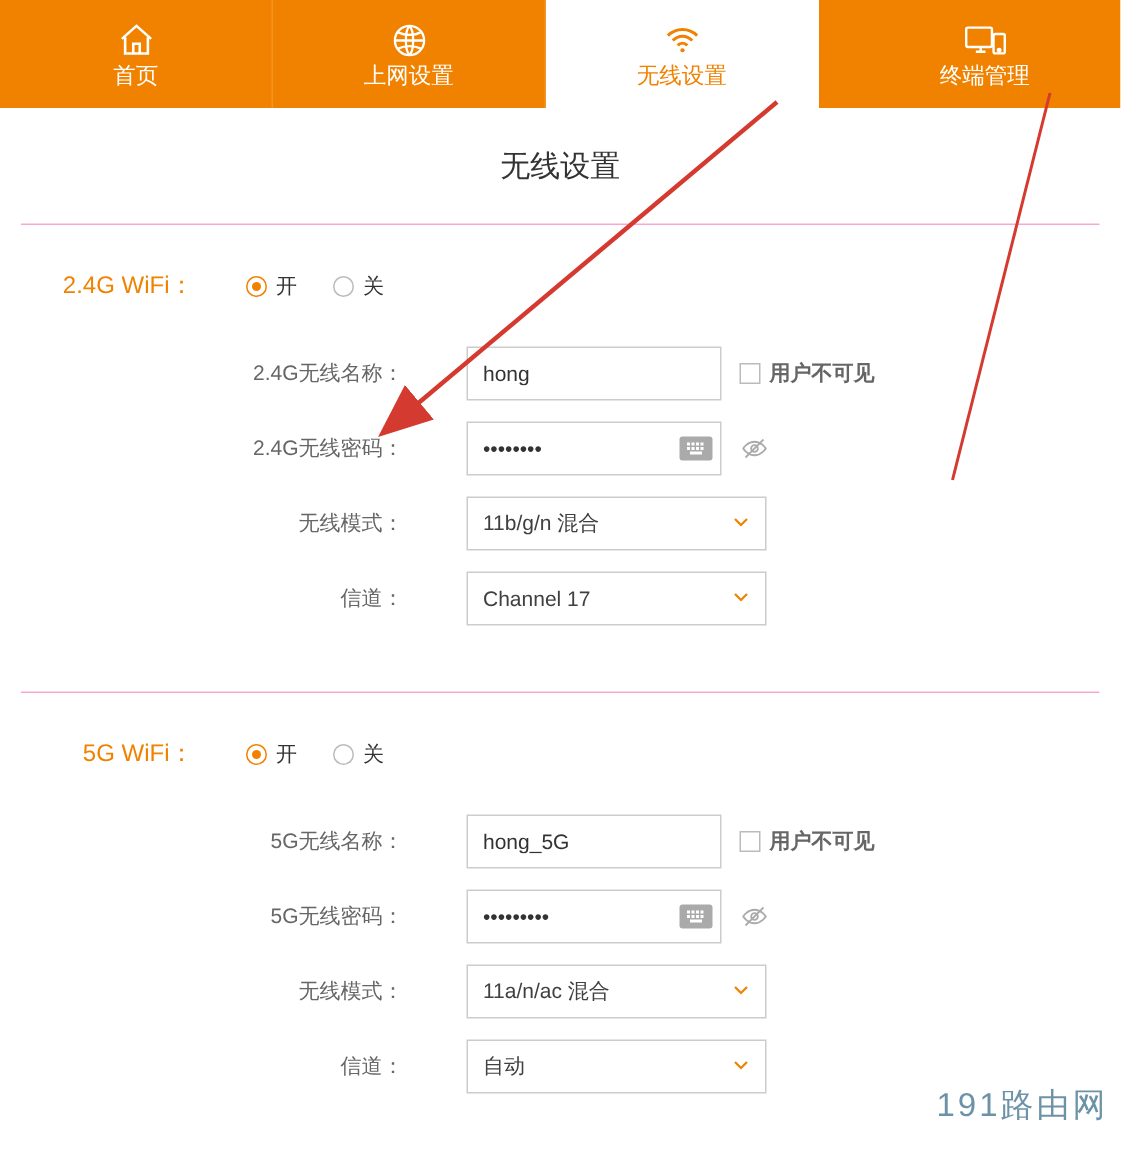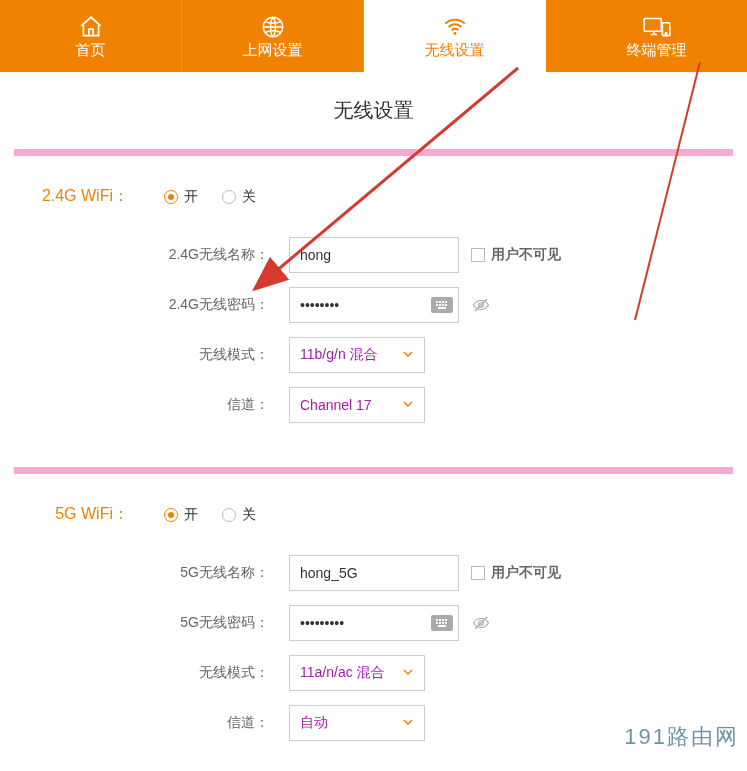--- a/index.html
+++ b/index.html
@@ -8,37 +8,37 @@
   .tabs { display: flex; height: 72px; }
   .tab { flex: 1; background: #f08200; color: #fff; display: flex; flex-direction: column; align-items: center; justify-content: center; gap: 0; cursor: pointer; border-right: 1px solid rgba(255,255,255,0.15); }
   .tab:last-child { border-right: none; padding-left: 20px; }
   .tab.active { background: #fff; color: #f08200; }
   .tab .icon { height: 28px; display: flex; align-items: center; justify-content: center; }
   .tab .label { font-size: 15px; }
 
   .page { padding-top: 25px; }
   .page-title { text-align: center; font-size: 20px; color: #333; margin-bottom: 25px; font-weight: normal;}
   
-  .section { border-top: 7px solid #f9a8d4; margin: 0 14px; padding: 30px 0 30px 0; }
+  .section { border-top: 1px solid #f9a8d4; margin: 0 14px; padding: 30px 0 30px 0; }
   .section-head { display: flex; align-items: center; margin-bottom: 30px; }
   .section-head .head-label { color: #f08200; font-size: 16px; width: 115px; text-align: right; padding-right: 0; }
   .section-head .radios { margin-left: 35px; display: flex; gap: 24px; }
 
-  .row { display: flex; align-items: center; margin-bottom: 14px; }
+  .row { display: flex; align-items: center; margin-bottom: 14px; gap: 22px; }
   .row .label { width: 255px; text-align: right; color: #666; padding-right: 0; }
   .row .control { margin-left: 20px; display: flex; align-items: center; gap: 12px; }
 
   .text-input { width: 170px; height: 36px; border: 1px solid #ccc; padding: 0 10px; font-size: 14px; color: #333; background: #fff; }
   .text-input.pwd { padding-right: 34px; }
   .input-wrap { position: relative; width: 170px; }
   .input-wrap .kbd { position: absolute; right: 6px; top: 50%; transform: translateY(-50%); width: 22px; height: 16px; background: #aaa; border-radius: 2px; display:flex; align-items:center; justify-content:center; }
   .input-wrap .kbd svg { width:16px; height:12px; }
   .eye { color: #aaa; display:flex; }
   
-  .select { width: 136px; height: 36px; border: 1px solid #ccc; padding: 0 30px 0 10px; font-size: 14px; color: #a21caf; background: #fff; position: relative; display:flex; align-items:center; }
+  .select { width: 200px; height: 36px; border: 1px solid #ccc; padding: 0 30px 0 10px; font-size: 14px; color: #404040; background: #fff; position: relative; display:flex; align-items:center; }
   .select .chev { position:absolute; right:10px; top:50%; transform:translateY(-50%); color:#f08200; }
   
   .radio-item { display: flex; align-items: center; gap: 6px; cursor:pointer; }
   .radio { width: 14px; height: 14px; border: 1px solid #bbb; border-radius: 50%; display: inline-flex; align-items:center; justify-content:center; position:relative; }
   .radio.checked { border-color: #f08200; }
   .radio.checked::after { content:''; width:6px; height:6px; background:#f08200; border-radius:50%; }
   
   .check-item { display: flex; align-items: center; gap: 6px; cursor:pointer; color:#666;font-weight:bold; }
   .checkbox { width: 14px; height: 14px; border: 1px solid #bbb; display:inline-block; background:#fff; }
   

